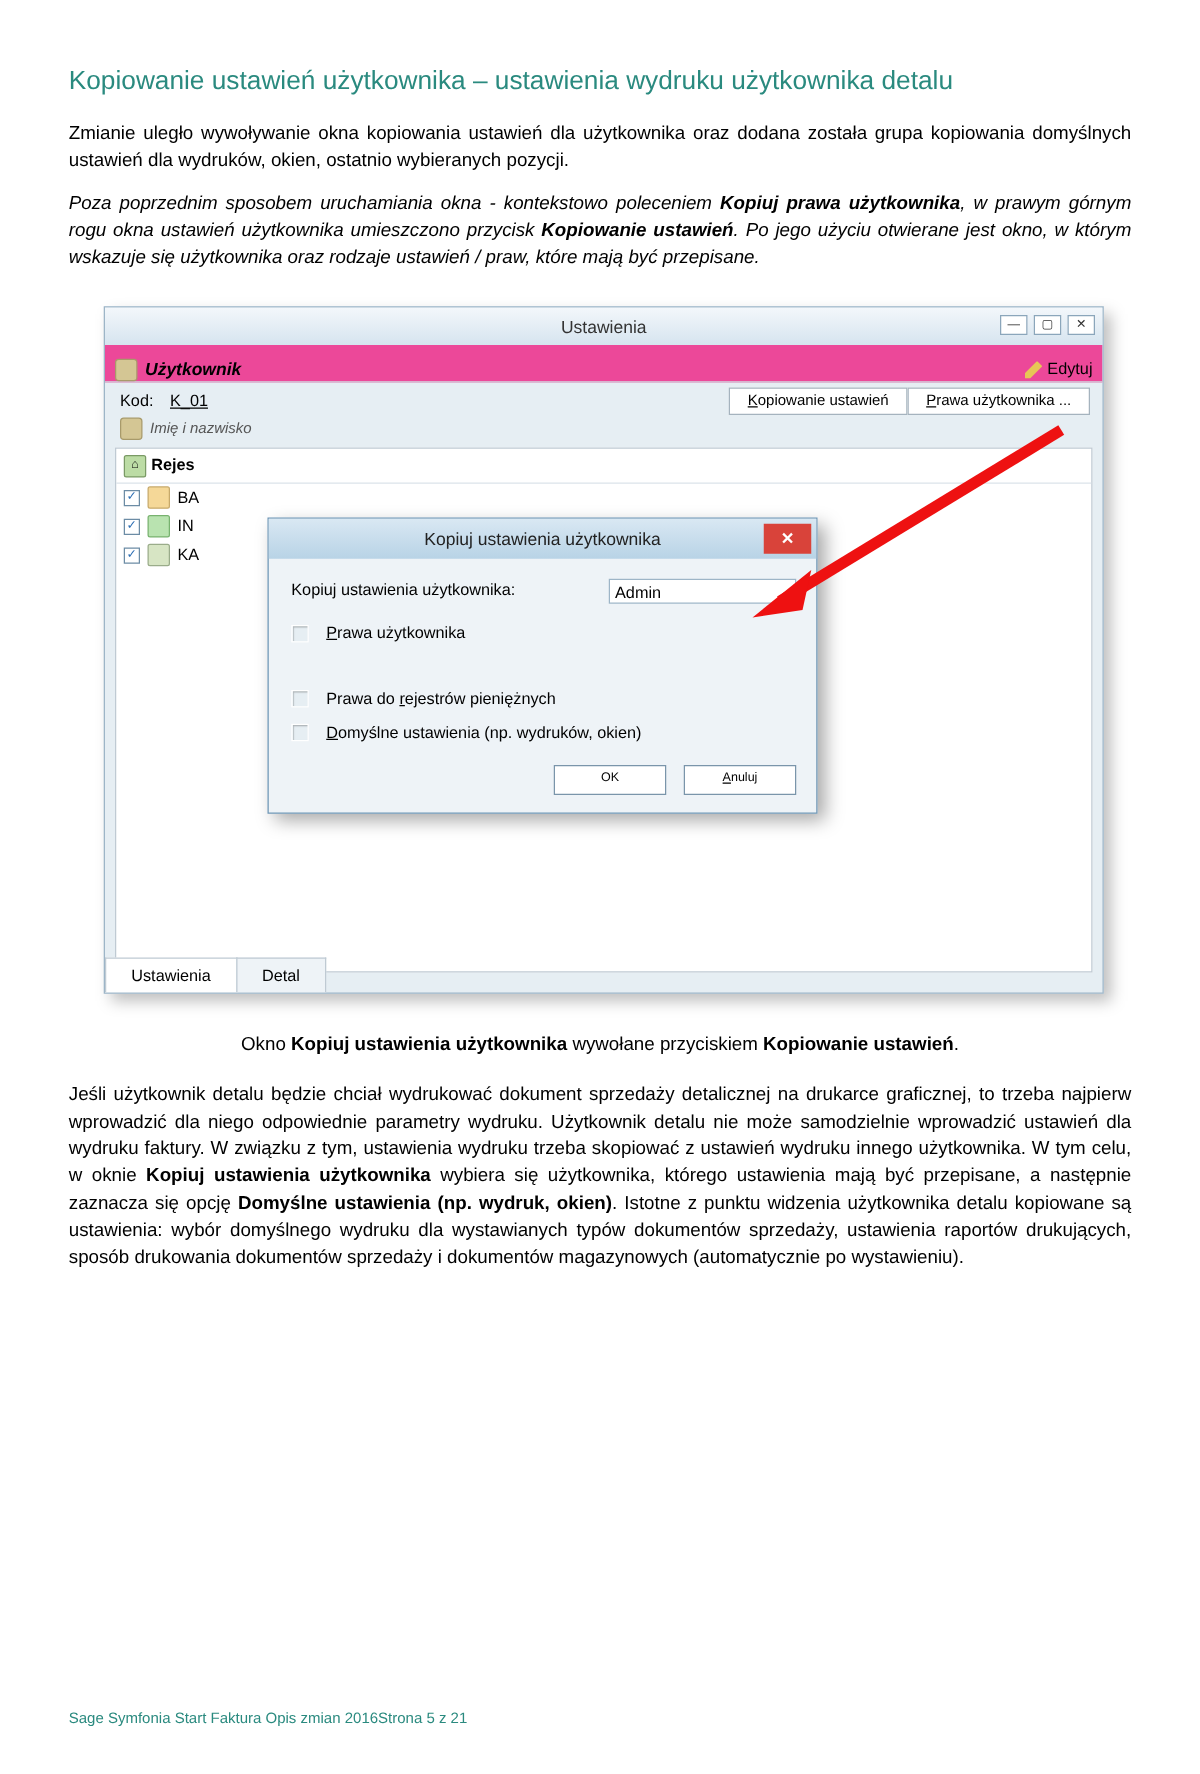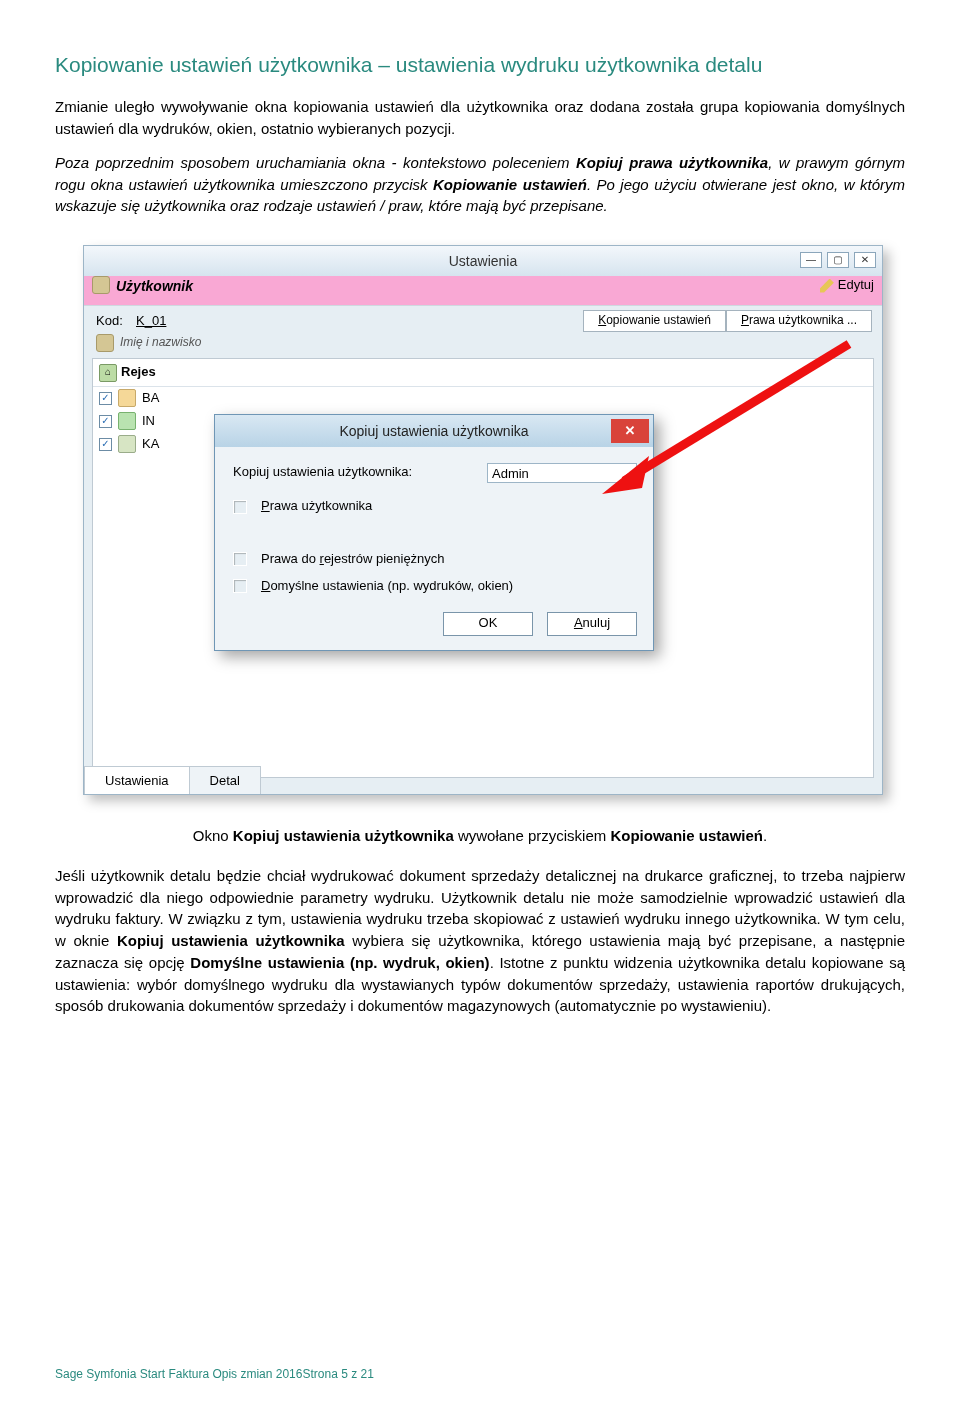--- a/index.html
+++ b/index.html
@@ -21,21 +21,21 @@
 
   .screenshot-wrap { margin: 28px 0 30px 28px; position: relative; width: 800px; }
   .shadow { position:absolute; left:6px; top:6px; right:-6px; bottom:-6px; background:rgba(0,0,0,.25); filter:blur(6px); z-index:0; }
   .win { position: relative; background:#e6eef3; border:1px solid #9db5c7; width:800px; height:550px; z-index:1; overflow:hidden; }
 
   .titlebar { height:30px; background:linear-gradient(#f3f7fb,#d6e4ef); display:flex; align-items:center; font-size:14px; color:#333; position:relative; }
   .titlebar .ttl { margin:0 auto; }
   .winctrls { position:absolute; right:6px; top:6px; display:flex; gap:5px; }
   .wc { width:22px; height:16px; border:1px solid #8ba6bb; background:#fff; display:flex; align-items:center; justify-content:center; font-size:10px; line-height:1; }
 
-  .userbar { display:flex; align-items:flex-start; height:30px; background:#f9a8d4; border-bottom:1px solid #cfd8df; padding:0 8px; font-size:14px; }
+  .userbar { display:flex; align-items:flex-end; height:30px; background:#ec4899; border-bottom:1px solid #cfd8df; padding:0 8px; font-size:14px; }
   .usericon { width:18px; height:18px; background:#d4c694; border:1px solid #a89a6a; border-radius:3px; margin-right:6px; }
   .userlbl { font-weight:700; font-style:italic; flex:1; }
   .editlink { display:flex; align-items:center; gap:4px; font-size:13px; }
   .pencil { width:14px; height:14px; background:#e7c656; clip-path:polygon(0 70%,70% 0,100% 30%,30% 100%,0 100%); }
 
   .kodrow { display:flex; align-items:center; padding:4px 10px 0 12px; font-size:13px; }
   .kodrow .kodlbl { width:40px; }
   .kodrow .kodval { font-weight:400; text-decoration:underline; }
   .kodrow .spacer { flex:1; }
   .topbtn { height:22px; padding:0 14px; background:#fff; border:1px solid #a5b3be; font-size:12px; display:flex; align-items:center; }
@@ -64,21 +64,21 @@
   .dlgtitle { height:32px; background:linear-gradient(#d9e8f3,#b8d3e6); display:flex; align-items:center; justify-content:center; font-size:14px; color:#222; position:relative; }
   .closebtn { position:absolute; right:4px; top:4px; width:38px; height:24px; background:#d9433a; color:#fff; display:flex; align-items:center; justify-content:center; font-size:13px; font-weight:700; }
   .dlgbody { padding:16px 16px 8px 18px; font-size:13px; }
   .dlgrow { display:flex; margin-bottom:14px; }
   .dlglabel { flex:1; }
   .dlginput { width:150px; height:20px; border:1px solid #9db5c7; background:#fff; padding:0 4px; font-size:13px; }
   .dcb { width:14px;height:14px;border:1px solid #fff;background:#e6eef3;box-shadow:inset 1px 1px 1px rgba(0,0,0,.25);margin-right:14px; }
   .optrow{display:flex;align-items:center;margin:8px 0;}
   .opt-u{text-decoration:underline;}
   .dlgbtns{display:flex;justify-content:flex-end;gap:14px;padding:0 16px 14px 0;}
-  .dbtn{width:90px;height:24px;border:1px solid #7a95aa;background:#fff;font-size:13px;display:flex;align-items:center;justify-content:center;}
+  .dbtn{width:90px;height:24px;border:1px solid #7a95aa;background:#fff;font-size:10px;display:flex;align-items:center;justify-content:center;}
 
   
   .arrow { position:absolute; left:510px; top:90px; width:280px; height:170px; z-index:4; pointer-events:none;}
   .arrow svg{width:100%;height:100%;}
 
   .caption { text-align:center; margin:10px 0 18px 0; font-size:15px; }
 
   .footer { position:absolute; bottom:36px; left:55px; right:55px; display:flex; justify-content:flex-start; font-size:12px; color:#2a8a7f; }
 </style>
 </head>

